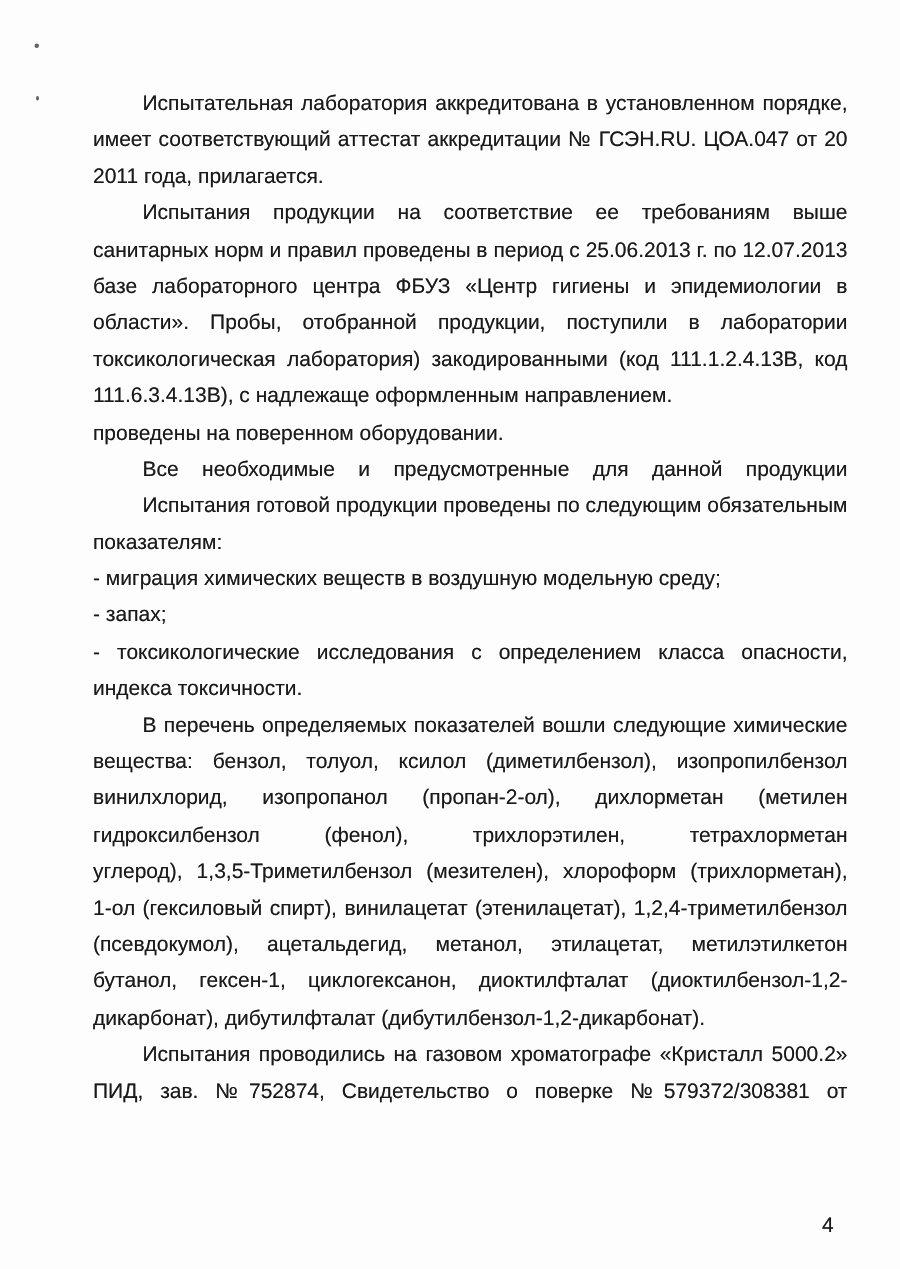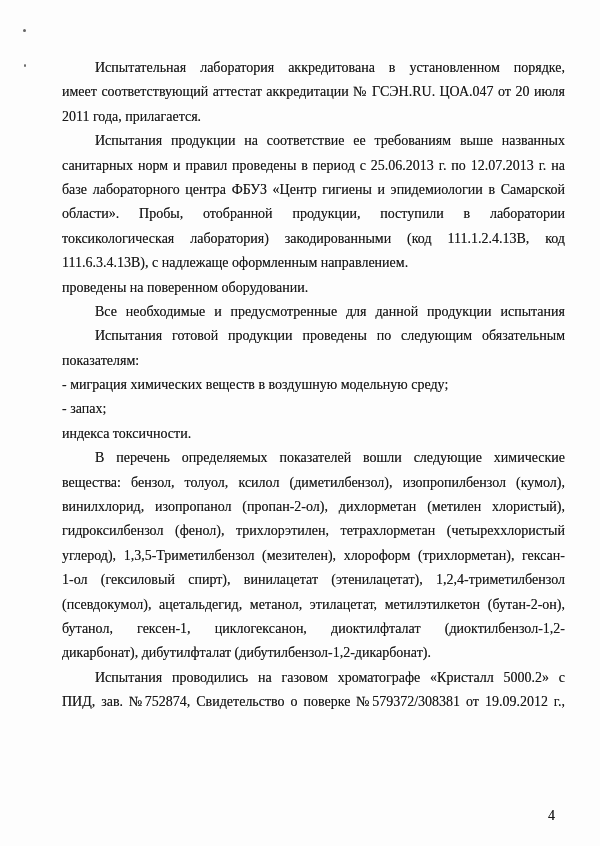--- a/index.html
+++ b/index.html
@@ -6,21 +6,21 @@
     margin: 0;
     padding: 0;
     background: #ffffff;
   }
   .page {
     position: relative;
     width: 600px;
     height: 846px;
     background: #fdfdfd;
     overflow: hidden;
-    font-family: Liberation Serif, serif;
+    font-family: Liberation Sans, sans-serif;
     color: #1a1a1a;
   }
   .doc {
     position: absolute;
     left: 62px;
     top: 56px;
     width: 503px;
   }
   .para {
     margin: 0;
@@ -89,20 +89,21 @@
         <div class="line just first">Испытания готовой продукции проведены по следующим обязательным</div>
         <div class="line">показателям:</div>
       </div>
       <div class="para">
         <div class="line">- миграция химических веществ в воздушную модельную среду;</div>
       </div>
       <div class="para">
         <div class="line">- запах;</div>
       </div>
       <div class="para">
+        <div class="line just">- токсикологические исследования с определением класса опасности,</div>
         <div class="line">индекса токсичности.</div>
       </div>
       <div class="para">
         <div class="line just first">В перечень определяемых показателей вошли следующие  химические</div>
         <div class="line just">вещества:  бензол,  толуол, ксилол (диметилбензол), изопропилбензол (кумол),</div>
         <div class="line just">винилхлорид, изопропанол (пропан-2-ол), дихлорметан (метилен хлористый),</div>
         <div class="line just">гидроксилбензол (фенол), трихлорэтилен, тетрахлорметан (четыреххлористый</div>
         <div class="line just">углерод), 1,3,5-Триметилбензол (мезителен),  хлороформ (трихлорметан), гексан-</div>
         <div class="line just">1-ол (гексиловый спирт), винилацетат (этенилацетат), 1,2,4-триметилбензол</div>
         <div class="line just">(псевдокумол), ацетальдегид, метанол, этилацетат, метилэтилкетон (бутан-2-он),</div>

